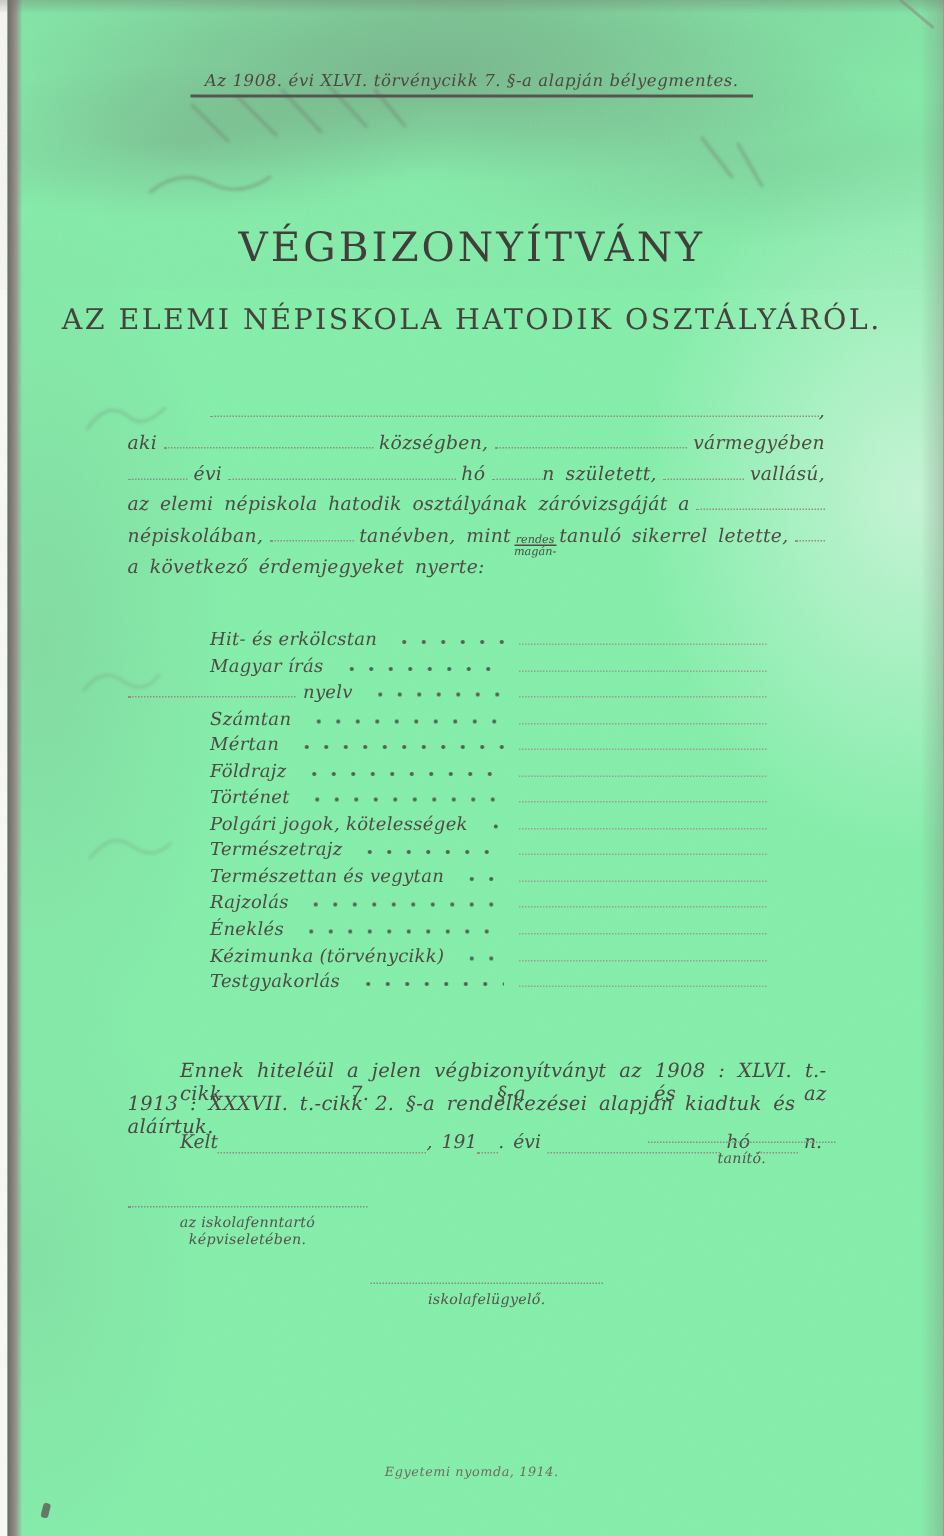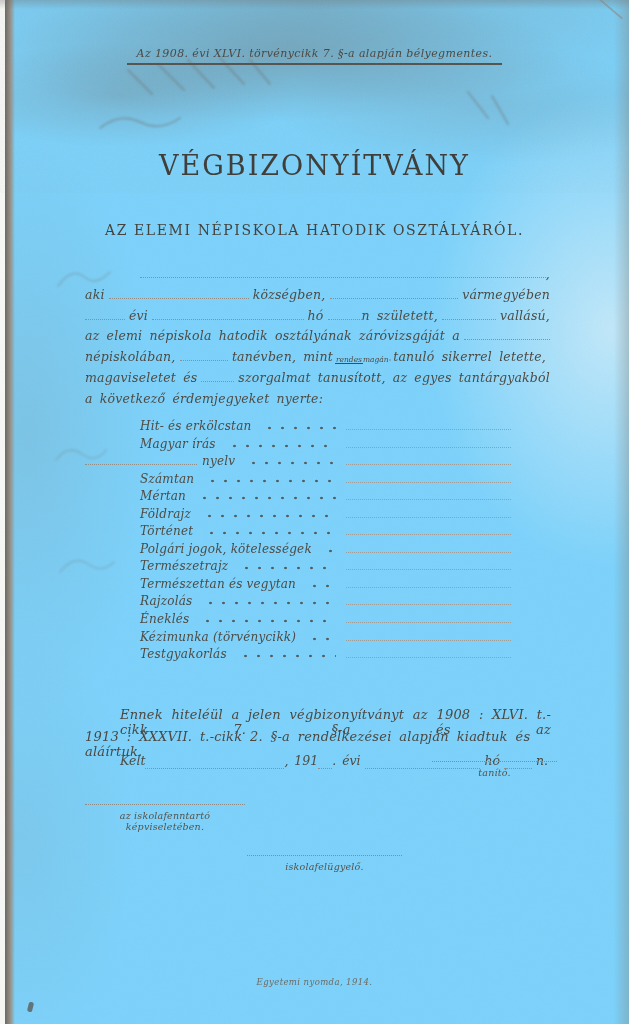--- a/index.html
+++ b/index.html
@@ -1,20 +1,20 @@
 <!DOCTYPE html>
 <html><head>
 <meta charset="utf-8">
 <title>document</title>
 <style>
   * { margin:0; padding:0; box-sizing:border-box; }
   html,body { background:#8a8882; }
   .page {
     position:relative; width:629px; height:1024px; margin:0 auto;
-    background:#7dd3fc; overflow:hidden;
+    background:#86efac; overflow:hidden;
     font-family:"DejaVu Serif","Liberation Serif",serif;
     color:#4e4a44;
   }
   
   .shading { position:absolute; inset:0; pointer-events:none;
     background:
       radial-gradient(ellipse 420px 95px at 280px 55px, rgba(105,102,97,.30), rgba(105,102,97,0) 70%),
       radial-gradient(ellipse 260px 75px at 120px 95px, rgba(105,102,97,.26), rgba(105,102,97,0) 70%),
       radial-gradient(ellipse 300px 85px at 480px 105px, rgba(110,107,102,.18), rgba(110,107,102,0) 70%),
       radial-gradient(ellipse 520px 130px at 314px 8px,  rgba(100,97,92,.24),  rgba(100,97,92,0) 75%),
@@ -37,29 +37,29 @@
   .noise      { position:absolute; inset:0; pointer-events:none; }
 
   
   .stamp-wrap { position:absolute; top:42px; left:0; width:100%; text-align:center; }
   .stamp { display:inline-block; font-style:italic; font-size:11px; letter-spacing:.4px;
            color:#4a4741; border-bottom:2px solid #55534d; padding:0 10px 3px; }
 
   .title { position:absolute; top:150px; left:0; width:100%; text-align:center;
            font-size:27px; letter-spacing:2px; color:#3e3c38; }
   .subtitle { position:absolute; top:202px; left:0; width:100%; text-align:center;
-              font-size:14px; letter-spacing:1.6px; color:#45423d;margin-top:20px; }
+              font-size:19px; letter-spacing:1.6px; color:#45423d; }
 
   .form-body { position:absolute; top:266px; left:85px; width:465px;
                font-style:italic; font-size:12.5px; letter-spacing:.2px; word-spacing:3px; }
   .fline { display:flex; align-items:baseline; height:20.8px; white-space:nowrap; }
   .blank { display:inline-block; height:3px; border-bottom:1px dotted #938f87; }
   .grow1 { flex-grow:1; } .grow28 { flex-grow:2.8; }
   .gap-l { margin-left:4px; } .gap-r { margin-right:4px; }
-  .fraction { display:inline-flex; flex-direction:row; font-size:7.5px; line-height:7px;
+  .fraction { display:inline-flex; flex-direction:column; font-size:7.5px; line-height:7px;
               text-align:center; transform:translateY(1px); margin:0 2px; letter-spacing:0; word-spacing:0; }
   .fraction .top { border-bottom:1px solid #4e4a44; padding:0 1px; }
 
   .subjects { position:absolute; top:419px; left:85px; width:426px;
               font-style:italic; font-size:12px; letter-spacing:.2px; }
   .srow { display:flex; align-items:baseline; height:17.55px; white-space:nowrap;text-align:center; }
   .slabel { margin-left:55px; }
   .slabel.nb { margin-left:5px; }
   .lead-blank { display:inline-block; width:112px; height:3px; border-bottom:1px dotted #938f87; }
   .leader { flex:1; height:4px; margin:0 10px 0 12px; align-self:baseline;
@@ -146,25 +146,20 @@
       <span class="blank" style="width:56px"></span>
       <span class="gap-l">tanévben, mint</span>
       <span class="fraction">
         <span class="top">rendes</span>
         <span>magán-</span>
       </span>
       <span class="gap-r">tanuló sikerrel letette,</span>
       <span class="blank grow1"></span>
     </div>
     <div class="fline">
-      <span class="gap-r">magaviseletet és</span>
-      <span class="blank" style="width:126px"></span>
-      <span class="gap-l">szorgalmat tanusított, az egyes tantárgyakból</span>
-    </div>
-    <div class="fline">
       <span>a következő érdemjegyeket nyerte:</span>
     </div>
   </div>
 
   <div class="subjects">
     <div class="srow">
         <span class="slabel">Hit- és erkölcstan</span>
         <span class="leader"></span>
         <span class="grade-line"></span>
       </div>

